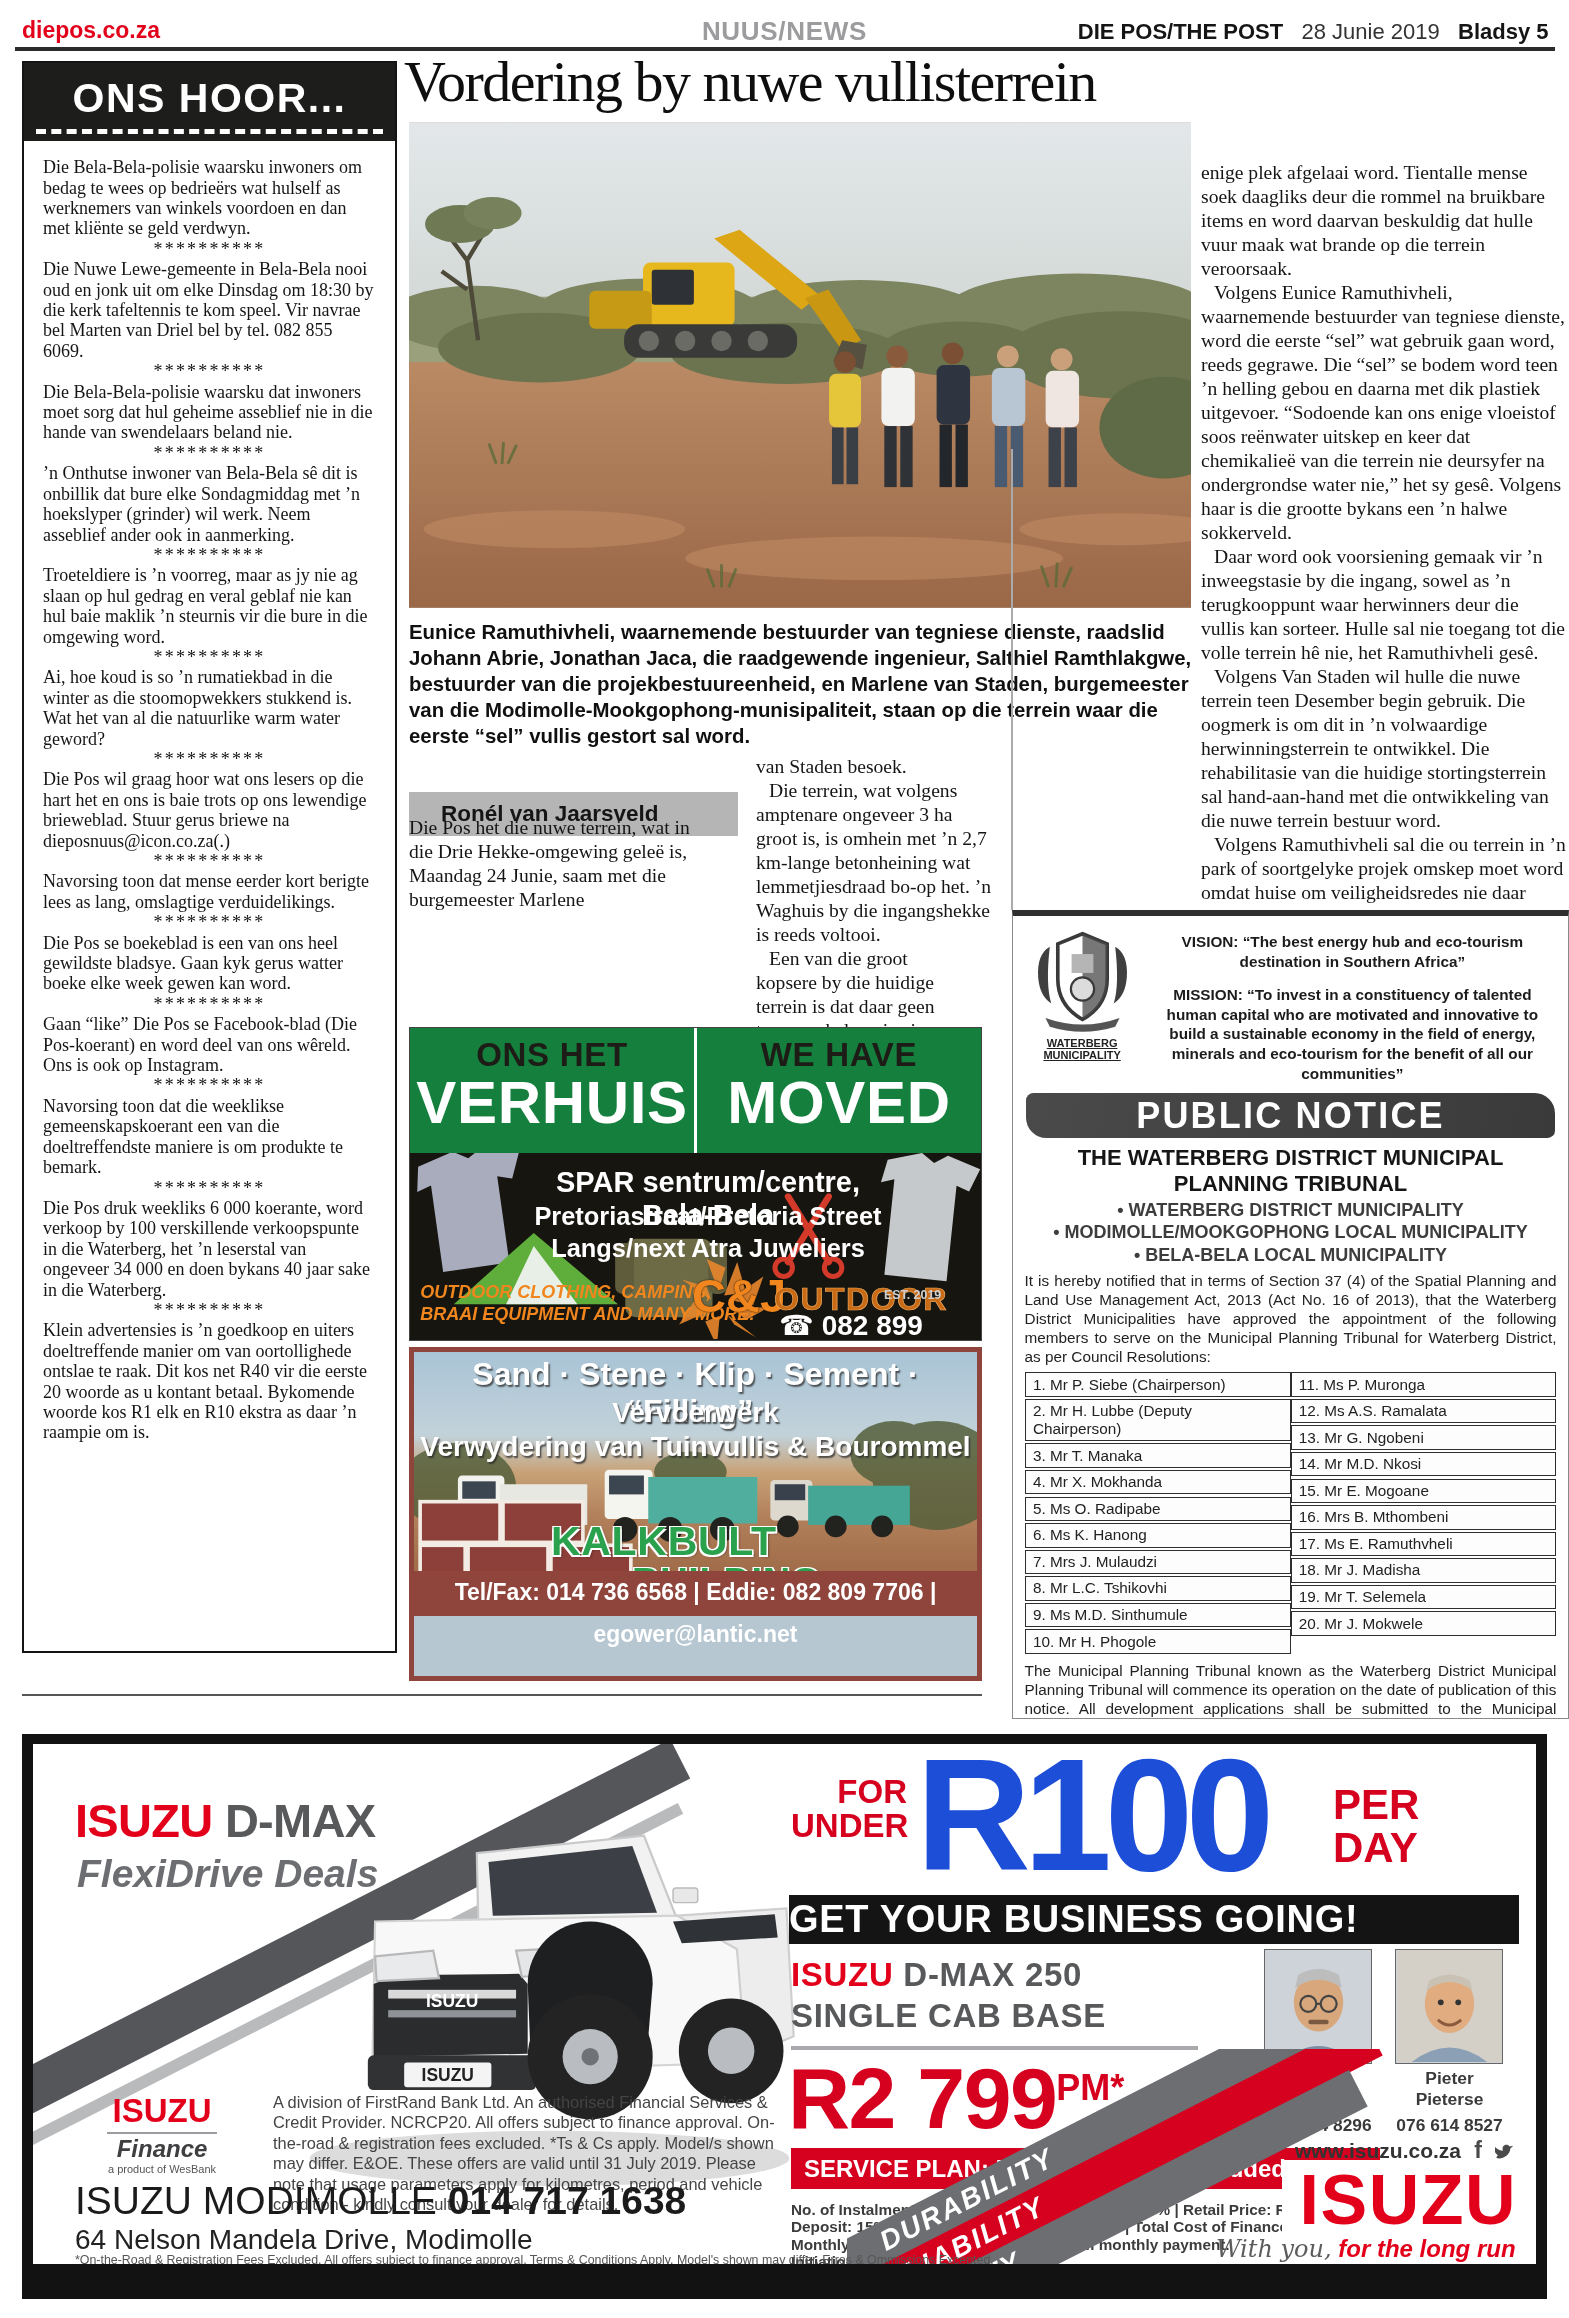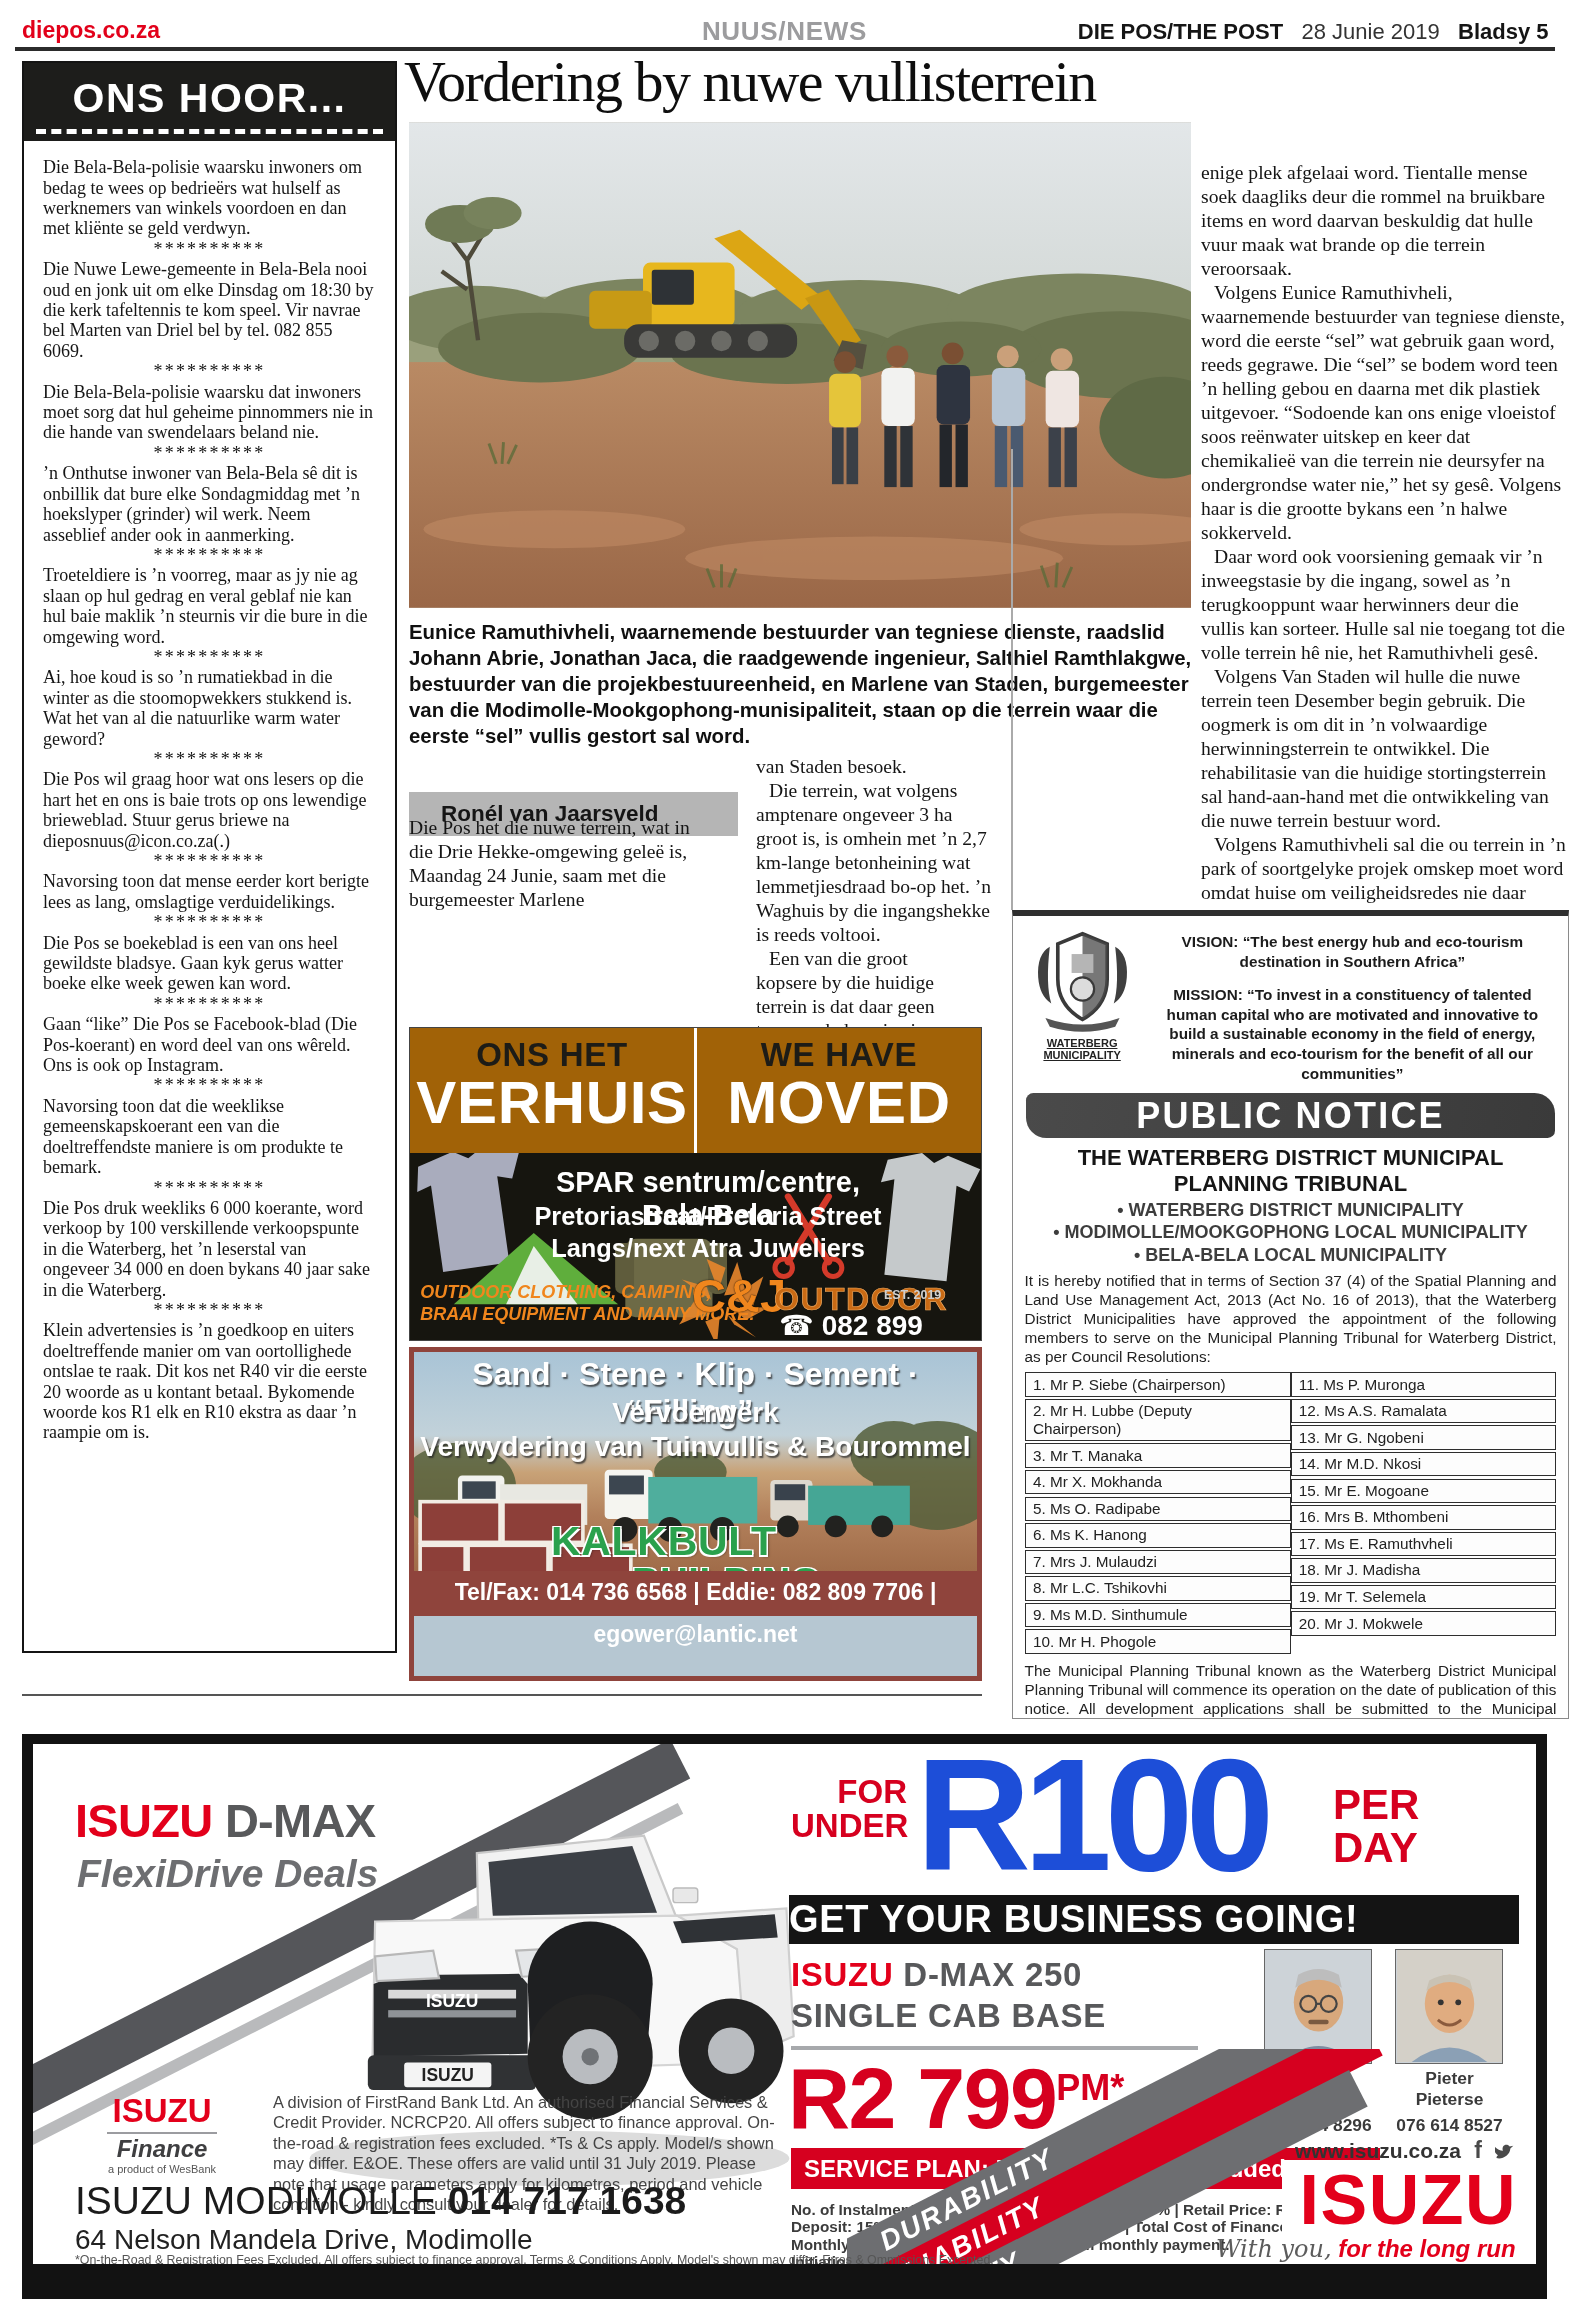--- a/index.html
+++ b/index.html
@@ -37,21 +37,21 @@
   .art-col p{margin:0;}
   .art-col p + p{text-indent:13px;}
   .col1{left:409px;top:816px;width:297px;}
   .col2{left:756px;top:755px;width:240px;}
   .col2 p.narrow{width:183px;}
   .col3{left:1201px;top:161px;width:365px;}
   .v-rule{width:1.5px;background:#aaa;}
 
   
   .cj{left:409px;top:1027px;width:573px;height:314px;background:#16150f;box-sizing:border-box;border:1.5px solid #444;}
-  .cj-top{display:flex;height:125px;background:#a16207;}
+  .cj-top{display:flex;height:125px;background:#15803d;}
   .cj-half{flex:1;text-align:center;padding-top:10.2px;}
   .cj-half + .cj-half{border-left:3.6px solid #fff;}
   .cj-s1{font-weight:800;font-size:33px;color:#1d1c17;letter-spacing:0.7px;line-height:1.05;}
   .cj-s2{font-weight:800;font-size:60px;color:#fff;letter-spacing:0.7px;line-height:1.0;}
   .cj-body{position:relative;height:186px;color:#fff;}
   .cj-line1{position:absolute;left:109px;top:13px;width:378px;text-align:center;font-weight:800;font-size:29px;}
   .cj-line2{position:absolute;left:109px;top:49px;width:378px;text-align:center;font-weight:700;font-size:25.4px;}
   .cj-line3{position:absolute;left:109px;top:81px;width:378px;text-align:center;font-weight:700;font-size:25.4px;}
   .cj-tag{position:absolute;left:10.2px;top:129px;font-style:italic;font-weight:800;font-size:18px;color:#f0861d;line-height:1.2;}
   .cj-brand{position:absolute;left:282px;top:115px;font-weight:800;font-size:47px;color:#f0861d;text-shadow:0 0 1.5px #000;}
@@ -170,21 +170,21 @@
   <div class="abs oh-box">
     <div class="oh-head">
       <div class="oh-title">ONS HOOR...</div>
       <div class="oh-dash"></div>
     </div>
     <div class="oh-body">
         <p class="oh-item">Die Bela-Bela-polisie waarsku inwoners om bedag te wees op bedrieërs wat hulself as werknemers van winkels voordoen en dan met kliënte se geld verdwyn.</p>
         <p class="oh-item-sep">**********</p>
         <p class="oh-item">Die Nuwe Lewe-gemeente in Bela-Bela nooi oud en jonk uit om elke Dinsdag om 18:30 by die kerk tafeltennis te kom speel. Vir navrae bel Marten van Driel bel by tel. 082 855 6069.</p>
         <p class="oh-item-sep">**********</p>
-        <p class="oh-item">Die Bela-Bela-polisie waarsku dat inwoners moet sorg dat hul geheime pinnommers nie in die hande van swendelaars beland nie.</p>
+        <p class="oh-item">Die Bela-Bela-polisie waarsku dat inwoners moet sorg dat hul geheime asseblief nie in die hande van swendelaars beland nie.</p>
         <p class="oh-item-sep">**********</p>
         <p class="oh-item">’n Onthutse inwoner van Bela-Bela sê dit is onbillik dat bure elke Sondagmiddag met ’n hoekslyper (grinder) wil werk. Neem asseblief ander ook in aanmerking.</p>
         <p class="oh-item-sep">**********</p>
         <p class="oh-item">Troeteldiere is ’n voorreg, maar as jy nie ag slaan op hul gedrag en veral geblaf nie kan hul baie maklik ’n steurnis vir die bure in die omgewing word.</p>
         <p class="oh-item-sep">**********</p>
         <p class="oh-item">Ai, hoe koud is so ’n rumatiekbad in die winter as die stoomopwekkers stukkend is. Wat het van al die natuurlike warm water geword?</p>
         <p class="oh-item-sep">**********</p>
         <p class="oh-item">Die Pos wil graag hoor wat ons lesers op die hart het en ons is baie trots op ons lewendige brieweblad. Stuur gerus briewe na dieposnuus@icon.co.za(.)</p>
         <p class="oh-item-sep">**********</p>
         <p class="oh-item">Navorsing toon dat mense eerder kort berigte lees as lang, omslagtige verduidelikings.</p>

